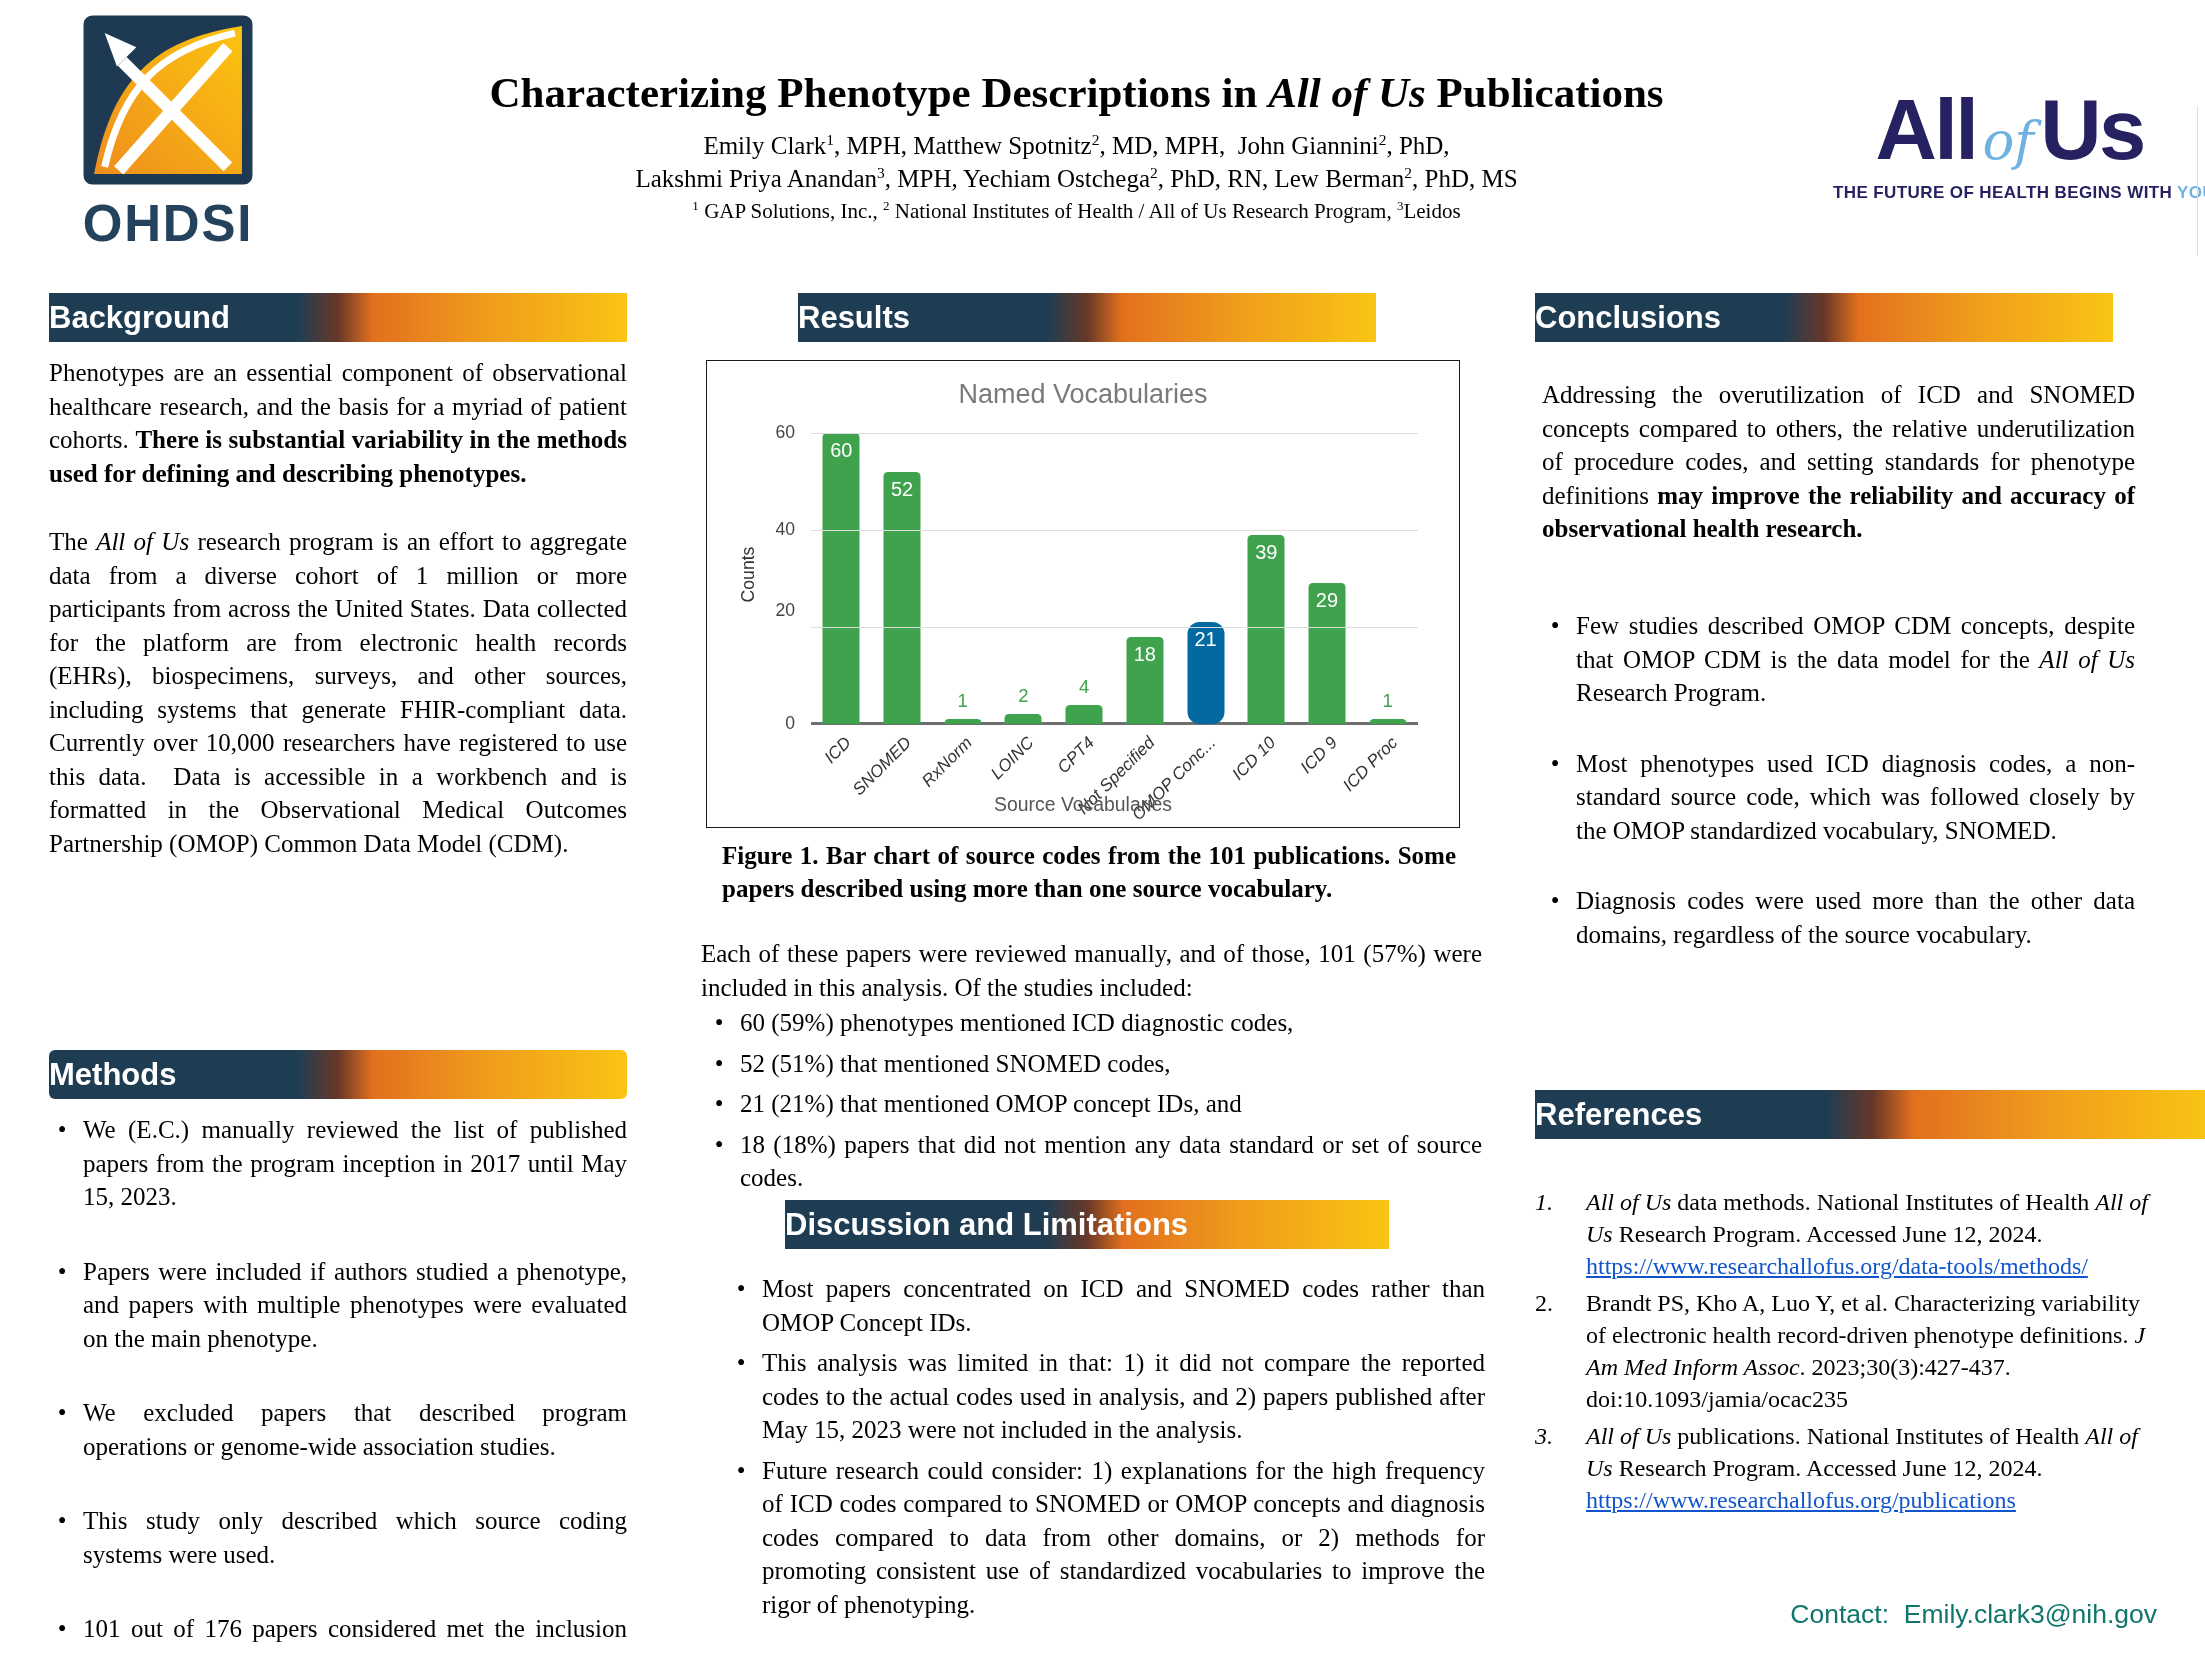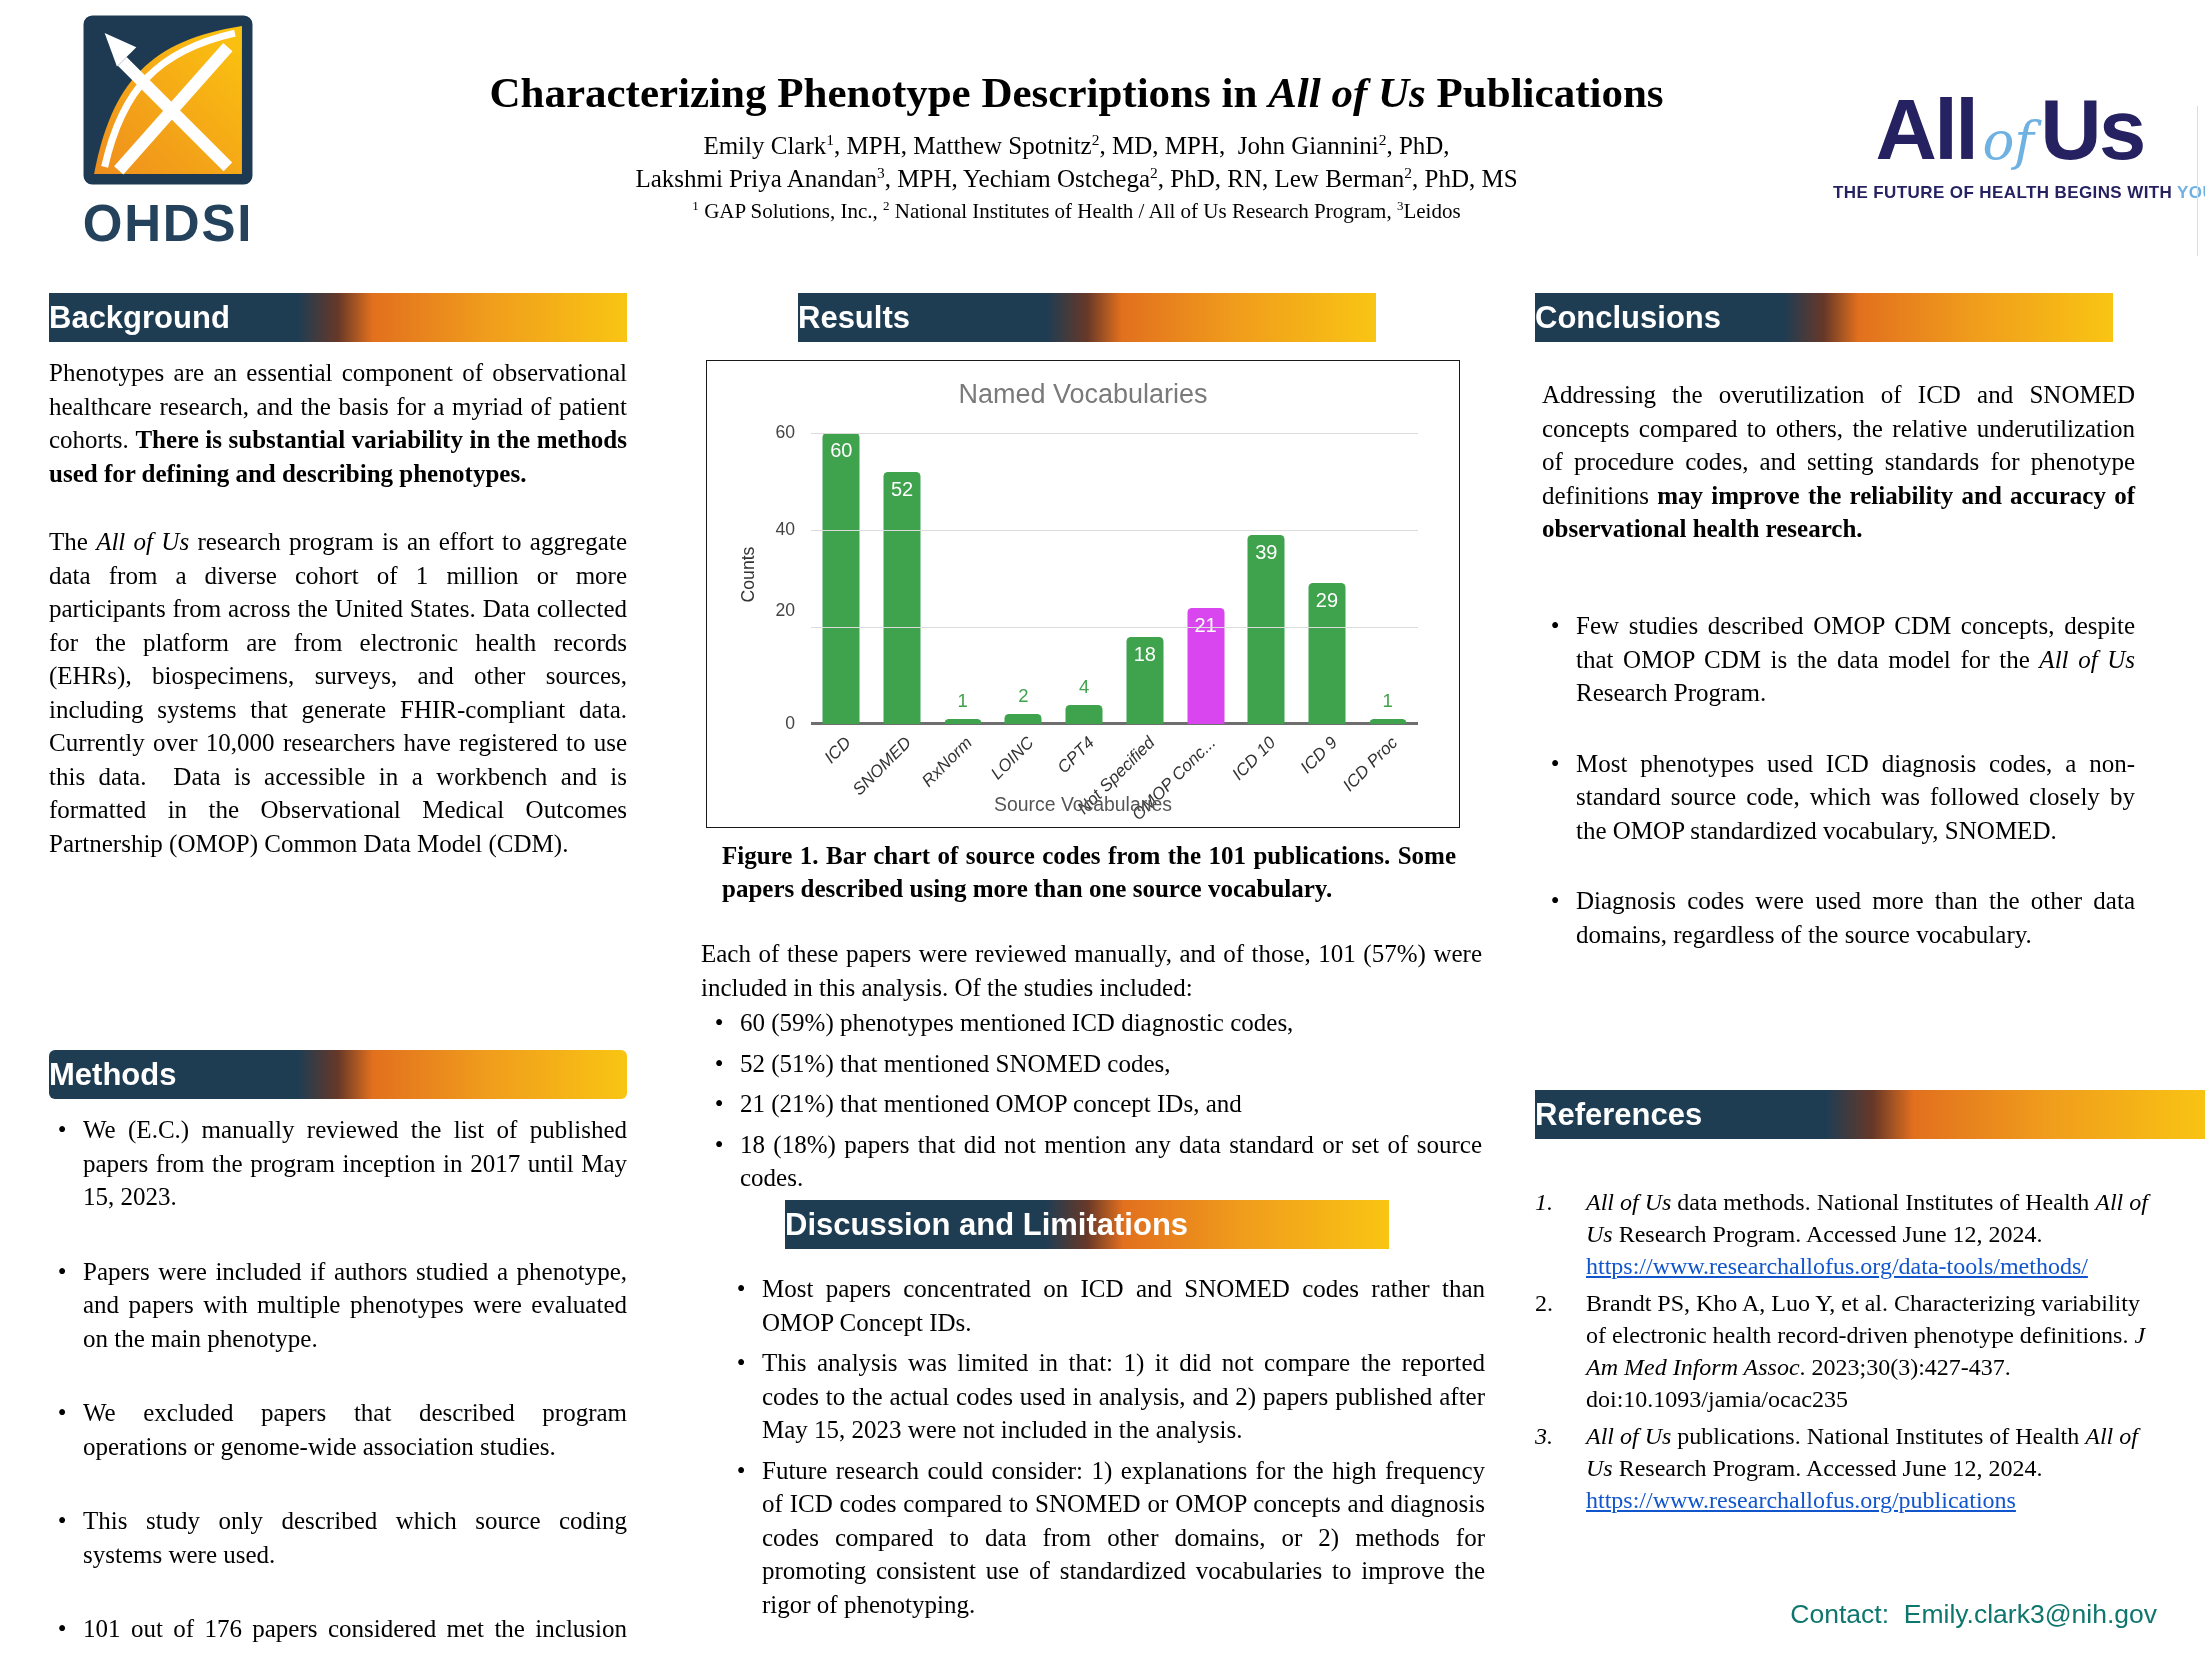--- a/index.html
+++ b/index.html
@@ -176,21 +176,21 @@
             <div class="bar" style="height: 19.4px; background: rgb(63, 162, 76);"></div>
             <div class="xtick">CPT4</div>
           </div>
           <div class="slot">
             <div class="bar" style="height: 87px; background: rgb(63, 162, 76);">
               <div class="bval-in" style="color: rgb(255, 255, 255);">18</div>
             </div>
             <div class="xtick">Not Specified</div>
           </div>
           <div class="slot">
-            <div class="bar" style="height: 116px; background: #d946ef;">
+            <div class="bar" style="height: 102px; background: #0369a1; border-radius: 12px;">
               <div class="bval-in" style="color: rgb(255, 255, 255);">21</div>
             </div>
             <div class="xtick">OMOP Conc...</div>
           </div>
           <div class="slot">
             <div class="bar" style="height: 189px; background: rgb(63, 162, 76);">
               <div class="bval-in" style="color: rgb(255, 255, 255);">39</div>
             </div>
             <div class="xtick">ICD 10</div>
           </div>

